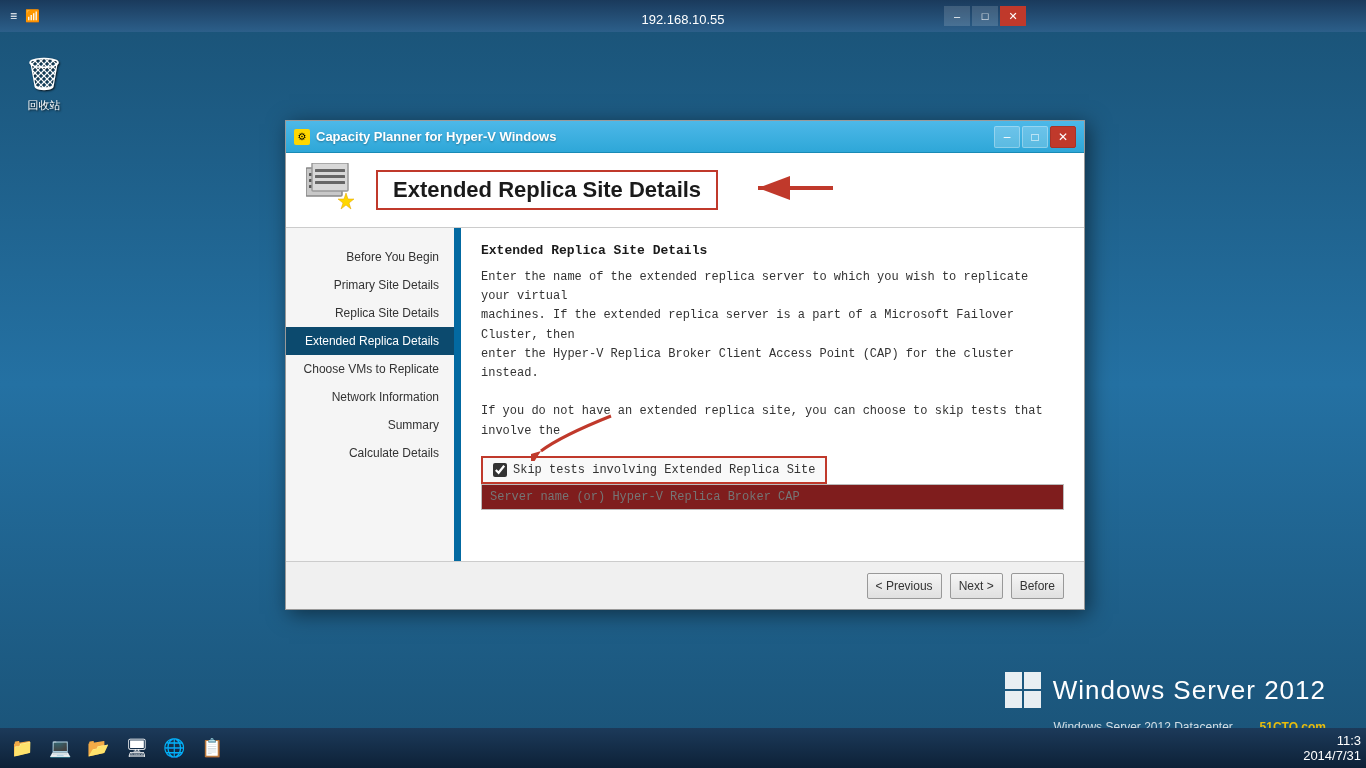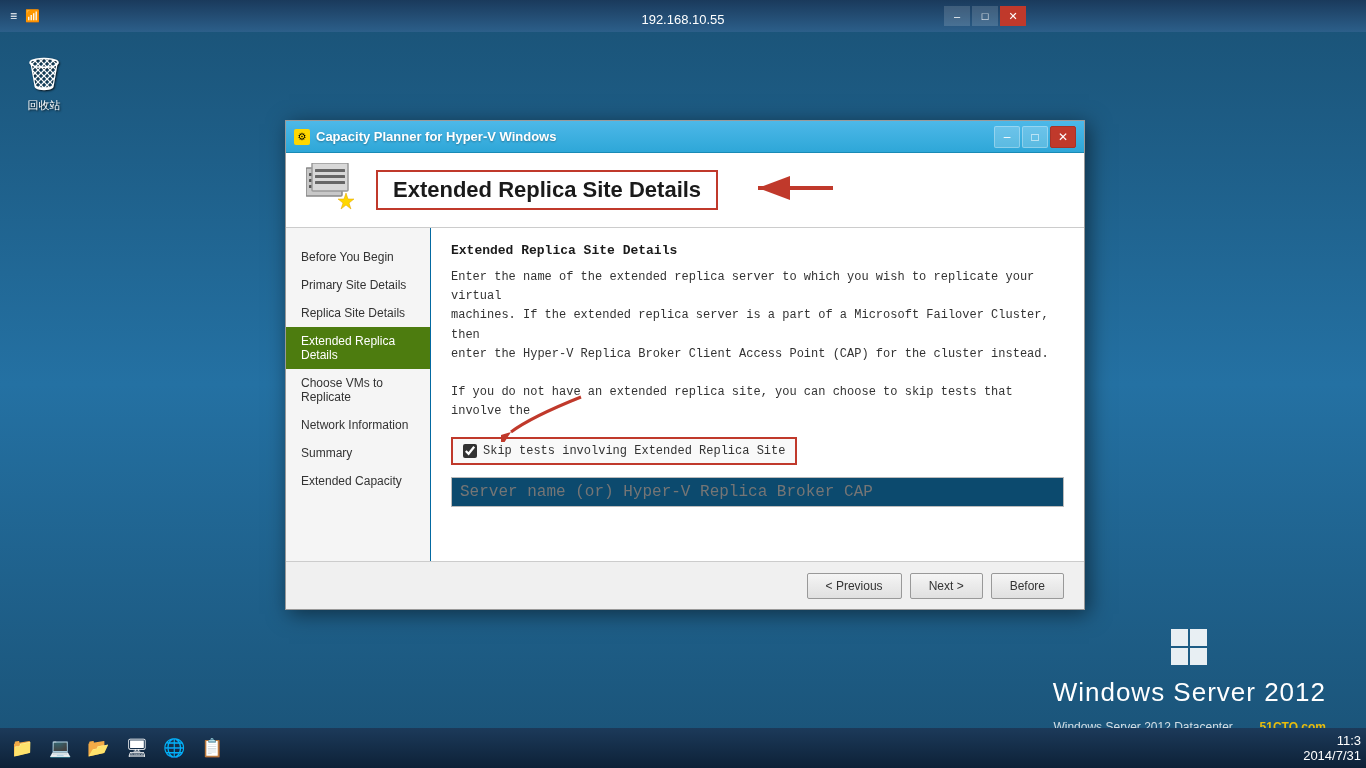--- a/index.html
+++ b/index.html
@@ -95,21 +95,20 @@
     }
 
     
     .win-branding {
       position: absolute;
       bottom: 60px;
       right: 40px;
       display: flex;
       align-items: center;
       gap: 12px;
-      flex-direction: column;
     }
     .win-logo {
       display: grid;
       grid-template-columns: 1fr 1fr;
       gap: 2px;
       width: 36px;
       height: 36px;
     }
     .win-logo-square {
       background: white;
@@ -263,33 +262,34 @@
       padding: 5px 15px;
     }
     .header-title {
       font-size: 22px;
       font-weight: bold;
       color: #1a1a1a;
     }
 
     
     .dialog-nav {
-      width: 145px;
+      width: 175px;
       background: #f5f5f5;
-      border-right: 1px solid #0369a1;
+      border-right: 7px solid #0369a1;
       padding: 15px 0;
+      text-align: right;
     }
     .nav-item {
       padding: 7px 15px;
       font-size: 12px;
       color: #333;
       cursor: pointer;
     }
     .nav-item.active {
-      background: #4d7c0f;
+      background: #0c4a6e;
       color: white;
     }
 
     
     .dialog-content {
       flex: 1;
       padding: 15px 20px;
       background: white;
       overflow-y: auto;
     }
@@ -310,58 +310,57 @@
 
     
     .checkbox-row {
       display: flex;
       align-items: center;
       gap: 6px;
       border: 2px solid #c0392b;
       padding: 5px 10px;
       background: #f9f9f9;
       width: fit-content;
-      margin-bottom: 12px;
     }
     .checkbox-input {
       width: 14px;
       height: 14px;
       cursor: pointer;
       accent-color: #333;
     }
     .checkbox-label {
       font-size: 12px;
       color: #333;
       font-family: 'Courier New', monospace;
     }
 
     
     .server-name-input {
       width: 100%;
       padding: 5px 8px;
-      font-size: 16px;
+      font-size: 12px;
       border: 1px solid #bbb;
-      background: #0c4a6e;
+      background: #7f1d1d;
       color: #999;
       font-family: 'Courier New', monospace;
     }
 
     
     .dialog-footer {
       height: 48px;
       background: #f0f0f0;
       border-top: 1px solid #ccc;
       display: flex;
       align-items: center;
       justify-content: flex-end;
       padding: 0 20px;
       gap: 8px;
     }
     .footer-btn {
-      padding: 5px 18px;
+      padding: 5px 8px;
       font-size: 12px;
       border: 1px solid #999;
       background: linear-gradient(180deg, #f5f5f5 0%, #e0e0e0 100%);
       cursor: pointer;
       border-radius: 2px;
       color: #333;
     }
 
     
     .time-display {
@@ -444,21 +443,21 @@
     <div class="dialog-body">
 
       <div class="dialog-nav">
         <div class="nav-item">Before You Begin</div>
         <div class="nav-item">Primary Site Details</div>
         <div class="nav-item">Replica Site Details</div>
         <div class="nav-item active">Extended Replica Details</div>
         <div class="nav-item">Choose VMs to Replicate</div>
         <div class="nav-item">Network Information</div>
         <div class="nav-item">Summary</div>
-        <div class="nav-item">Extended Capacity</div>
+        <div class="nav-item">Calculate Details</div>
       </div>
 
       <div class="dialog-content">
         <div class="content-title">Extended Replica Site Details</div>
         <div class="content-desc">Enter the name of the extended replica server to which you wish to replicate your virtual<br>
 machines. If the extended replica server is a part of a Microsoft Failover Cluster, then<br>
 enter the Hyper-V Replica Broker Client Access Point (CAP) for the cluster instead.<br><br>
 If you do not have an extended replica site, you can choose to skip tests that involve the</div>
 
         

